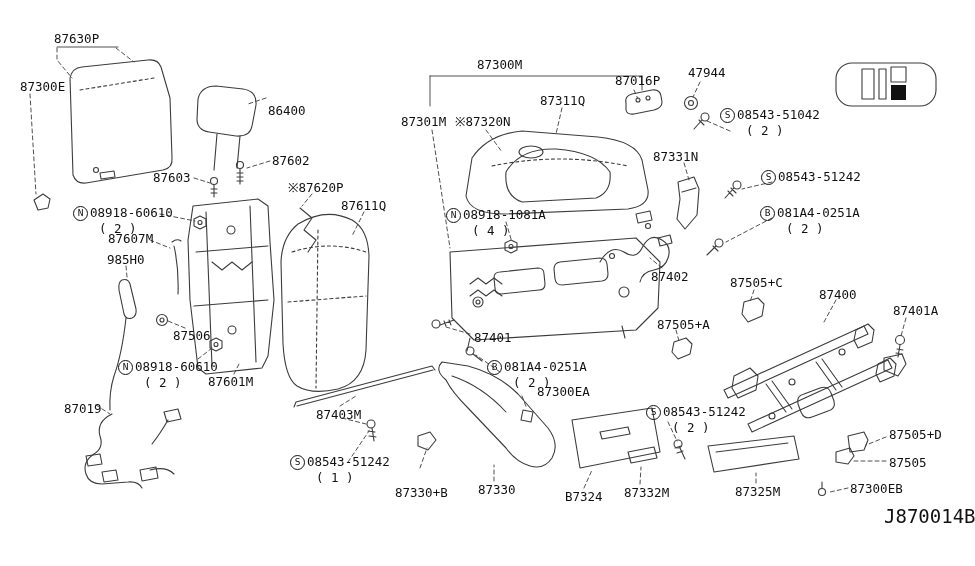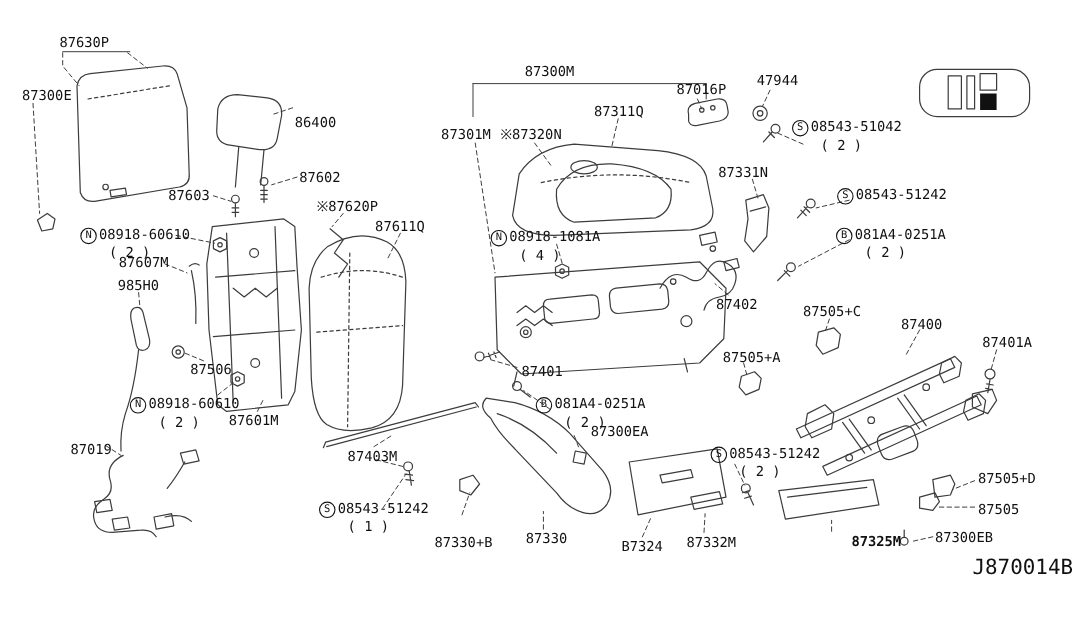--- a/index.html
+++ b/index.html
@@ -345,20 +345,20 @@
       <div class="part-label" style="left: 474px; top: 331px;"><span>87401</span></div>
       <div class="part-label" style="left: 487px; top: 360px;"><span><span class="circle-letter">B</span>081A4-0251A</span><div class="label-sub">( 2 )</div></div>
       <div class="part-label" style="left: 496px; top: 385px; margin-left: 41px;"><span>87300EA</span></div>
       <div class="part-label" style="left: 316px; top: 408px;"><span>87403M</span></div>
       <div class="part-label" style="left: 290px; top: 455px;"><span><span class="circle-letter">S</span>08543-51242</span><div class="label-sub">( 1 )</div></div>
       <div class="part-label" style="left: 395px; top: 470px; margin-top: 16px;"><span>87330+B</span></div>
       <div class="part-label" style="left: 478px; top: 483px;"><span>87330</span></div>
       <div class="part-label" style="left: 565px; top: 490px; text-align: right;"><span>B7324</span></div>
       <div class="part-label" style="left: 624px; top: 486px;"><span>87332M</span></div>
       <div class="part-label" style="left: 646px; top: 405px;"><span><span class="circle-letter">S</span>08543-51242</span><div class="label-sub">( 2 )</div></div>
-      <div class="part-label" style="left: 774px; top: 485px; font-weight: bold;"><span>87325M</span></div>
+      <div class="part-label" style="left: 735px; top: 485px;"><span>87325M</span></div>
       <div class="part-label" style="left: 889px; top: 428px;"><span>87505+D</span></div>
       <div class="part-label" style="left: 889px; top: 456px;"><span>87505</span></div>
       <div class="part-label" style="left: 850px; top: 482px;"><span>87300EB</span></div>
     </div>
 
   <div class="diagram-code">J870014B</div>
 </div>
 
 </body></html>

